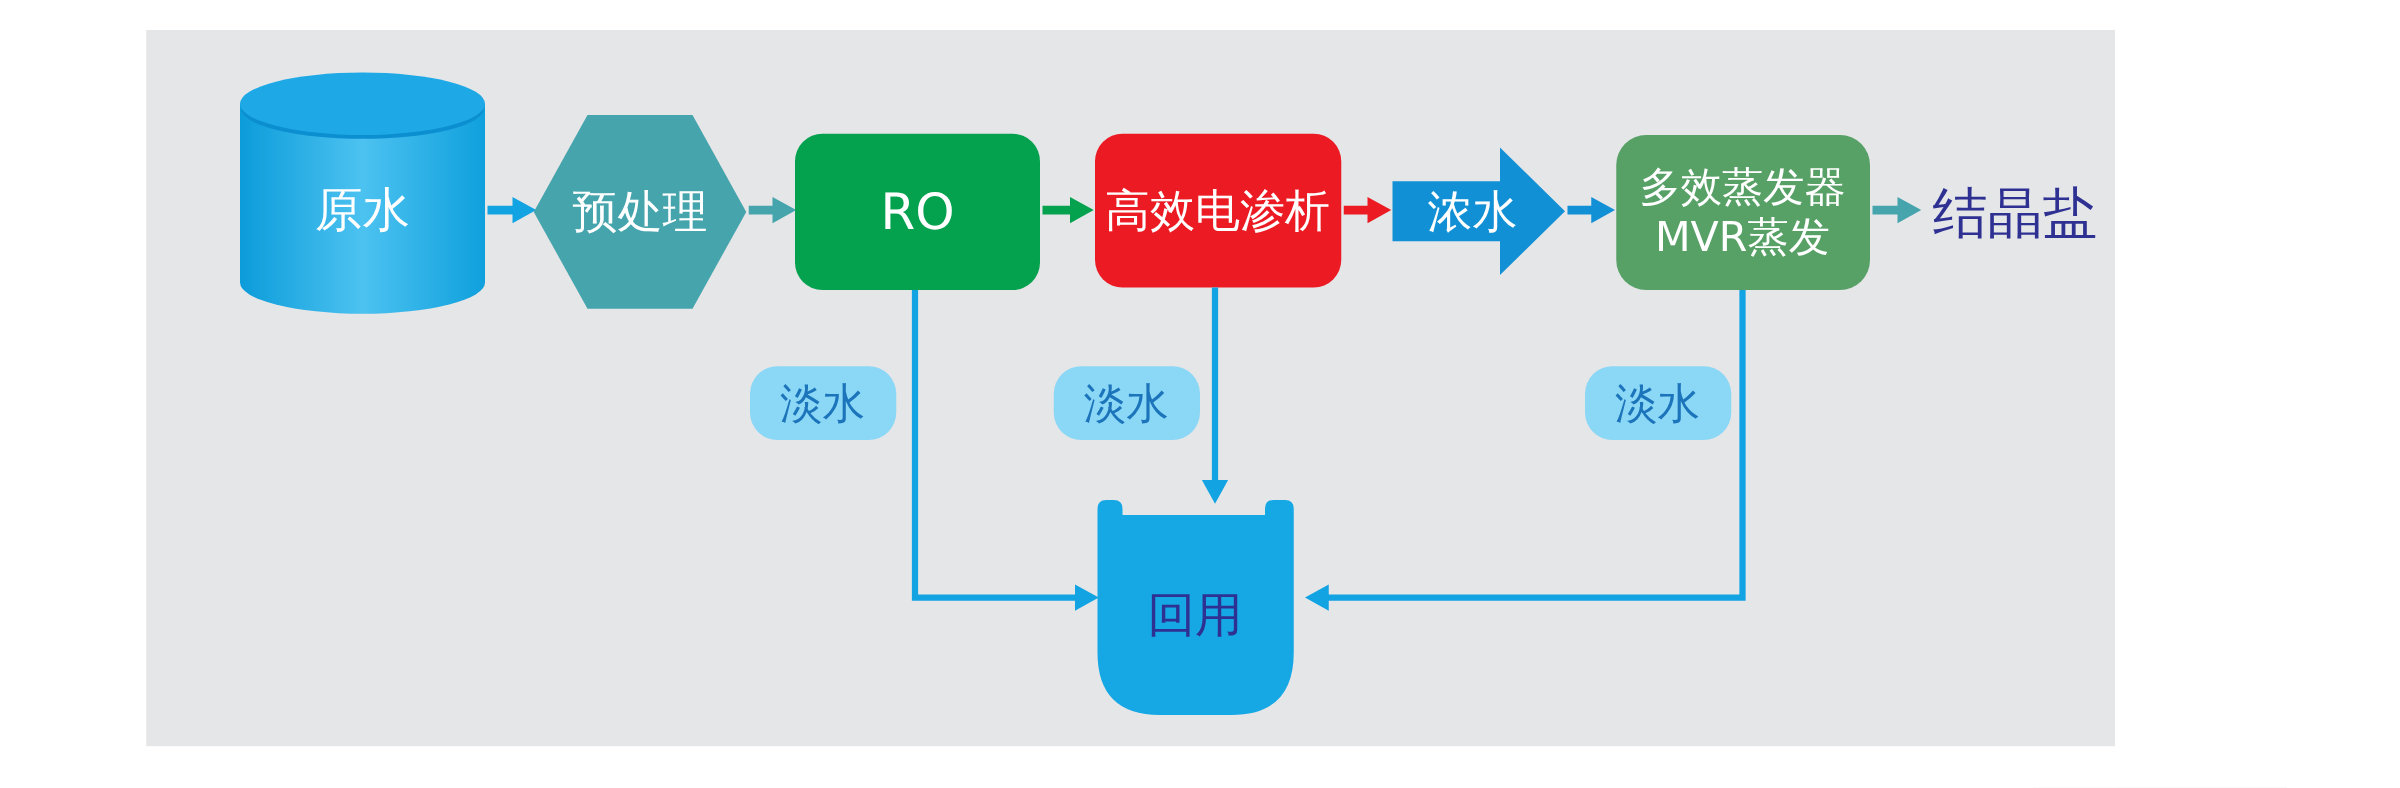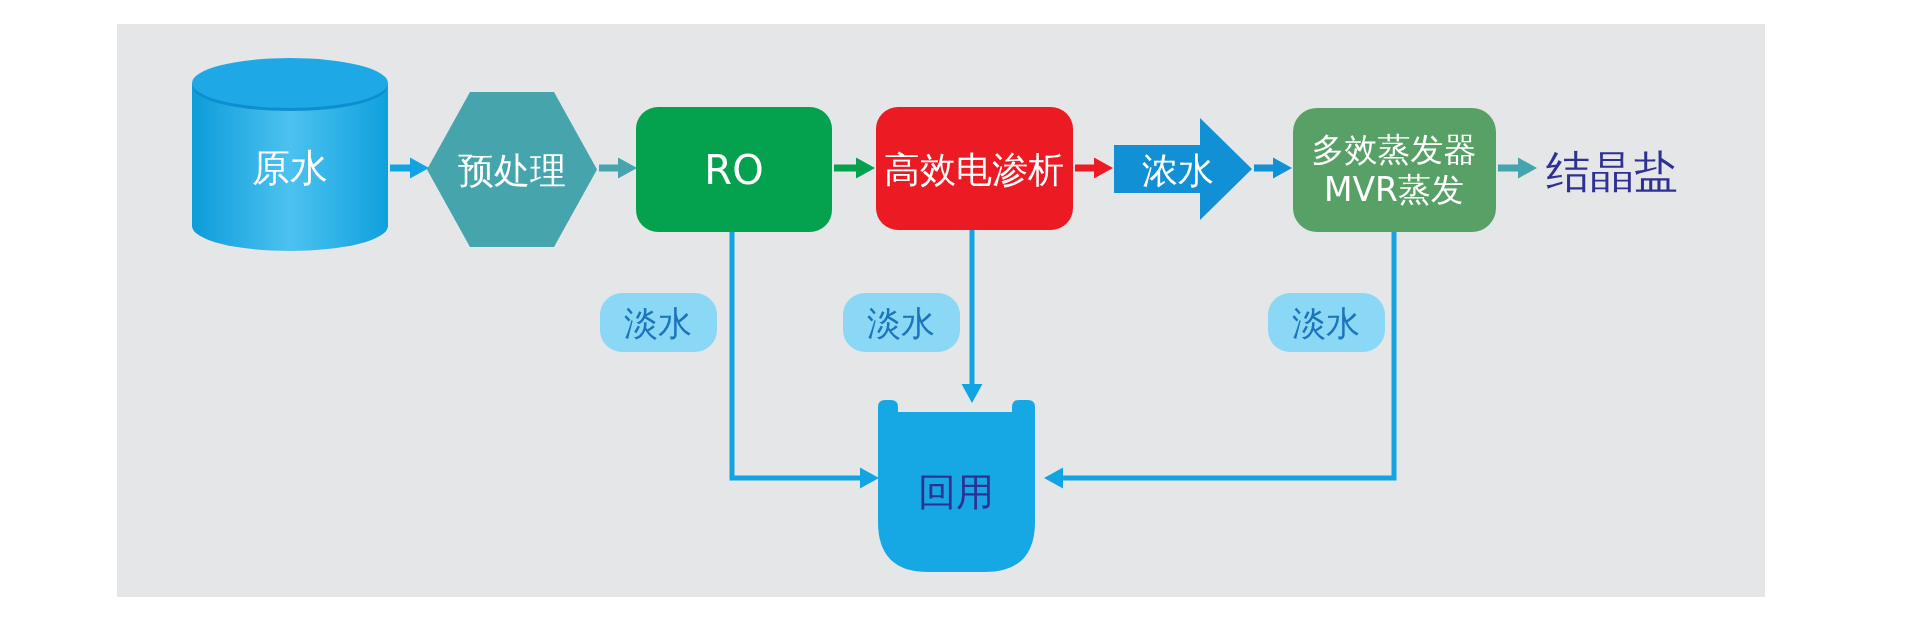--- a/index.html
+++ b/index.html
@@ -1,16 +1,16 @@
 <!DOCTYPE html>
 <html><head>
 <meta charset="utf-8">
 <style>
   html,body{margin:0;padding:0;background:#ffffff;}
-  .stage{position:relative;width:1920px;height:630px;background:#ffffff;overflow:hidden;}
+  .stage{position:relative;width:1692px;height:630px;background:#ffffff;overflow:hidden;}
   .stage svg{position:absolute;left:0;top:0;}
   text{font-family:"DejaVu Sans","Liberation Sans",sans-serif;}
   .lbl-white{fill:#ffffff;}
 </style>
 </head>
 <body>
 
 <div class="stage">
   <svg width="1920" height="630" viewBox="0 0 1920 630" xmlns="http://www.w3.org/2000/svg">
     <defs>

